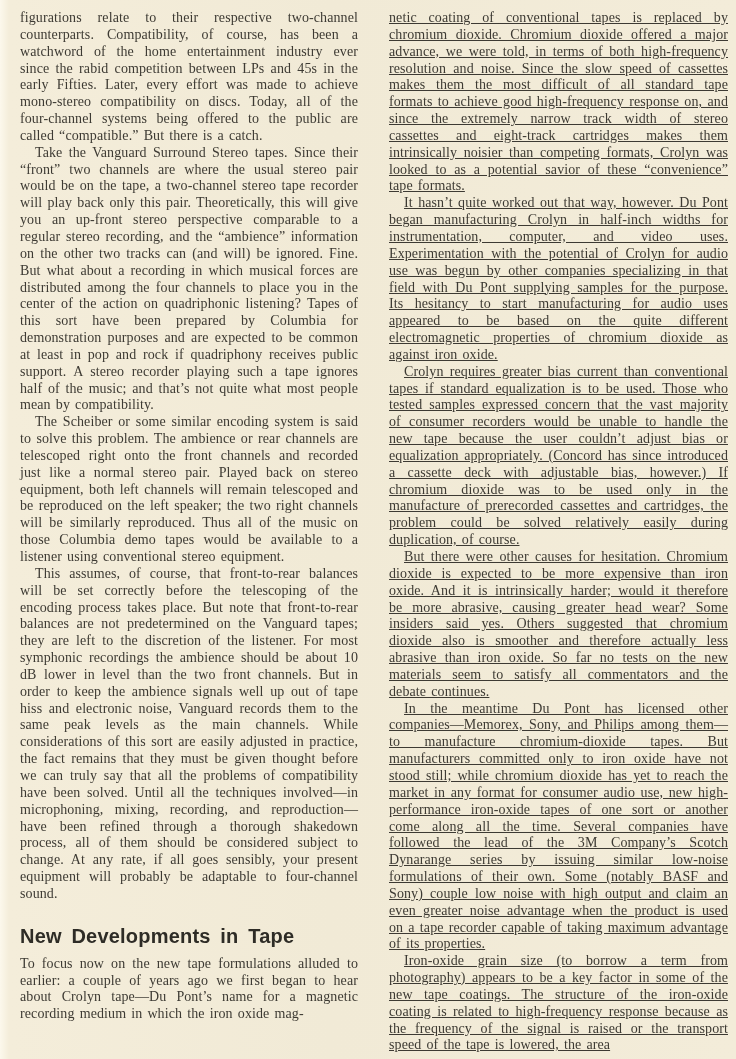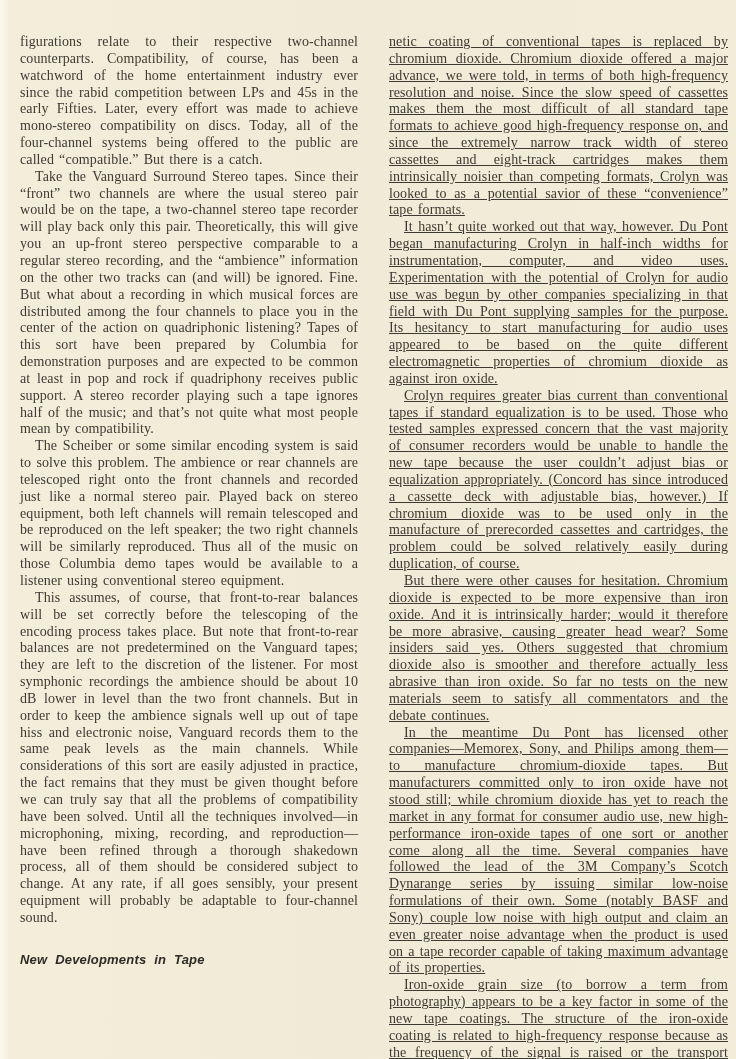--- a/index.html
+++ b/index.html
@@ -10,21 +10,20 @@
     width: 736px;
     height: 1059px;
     position: relative;
     overflow: hidden;
     background: linear-gradient(90deg, #fcf8ec 0px, #f4edda 9px, #f1ead6 45%, #f3ecd9 100%);
     font-family: "Liberation Serif", serif;
   }
   .page {
     position: absolute;
     inset: 0;
-    margin-top: 24px;
   }
   .column {
     position: absolute;
     top: 10px;
     text-align: justify;
     font-size: 14px;
     line-height: 16.85px;
     color: #3d3a33;
     word-spacing: 1.5px;
     letter-spacing: 0.1px;
@@ -41,41 +40,41 @@
   .column p {
     margin: 0;
     padding: 0;
   }
   .column p.indent {
     text-indent: 15px;
   }
   .section-heading {
     font-family: "Liberation Sans", sans-serif;
     font-weight: bold;
-    font-size: 13px;
+    font-size: 20px;
     line-height: 20px;
     color: #2e2c26;
     margin: 23px 0 10px 0;
     text-align: left;
     word-spacing: 4px;
     letter-spacing: 0.2px;
-    font-style: italic;
   }
 </style>
 </head>
 <body>
 
 <div class="page">
 
   <div class="column column-left">
     <p>figurations relate to their respective two-channel counterparts. Compatibility, of course, has been a watchword of the home entertainment industry ever since the rabid competition between LPs and 45s in the early Fifties. Later, every effort was made to achieve mono-stereo compatibility on discs. Today, all of the four-channel systems being offered to the public are called “compatible.” But there is a catch.</p>
     <p class="indent">Take the Vanguard Surround Stereo tapes. Since their “front” two channels are where the usual stereo pair would be on the tape, a two-channel stereo tape recorder will play back only this pair. Theoretically, this will give you an up-front stereo perspective comparable to a regular stereo recording, and the “ambience” information on the other two tracks can (and will) be ignored. Fine. But what about a recording in which musical forces are distributed among the four channels to place you in the center of the action on quadriphonic listening? Tapes of this sort have been prepared by Columbia for demonstration purposes and are expected to be common at least in pop and rock if quadriphony receives public support. A stereo recorder playing such a tape ignores half of the music; and that’s not quite what most people mean by compatibility.</p>
     <p class="indent">The Scheiber or some similar encoding system is said to solve this problem. The ambience or rear channels are telescoped right onto the front channels and recorded just like a normal stereo pair. Played back on stereo equipment, both left channels will remain telescoped and be reproduced on the left speaker; the two right channels will be similarly reproduced. Thus all of the music on those Columbia demo tapes would be available to a listener using conventional stereo equipment.</p>
     <p class="indent">This assumes, of course, that front-to-rear balances will be set correctly before the telescoping of the encoding process takes place. But note that front-to-rear balances are not predetermined on the Vanguard tapes; they are left to the discretion of the listener. For most symphonic recordings the ambience should be about 10 dB lower in level than the two front channels. But in order to keep the ambience signals well up out of tape hiss and electronic noise, Vanguard records them to the same peak levels as the main channels. While considerations of this sort are easily adjusted in practice, the fact remains that they must be given thought before we can truly say that all the problems of compatibility have been solved. Until all the techniques involved—in microphoning, mixing, recording, and reproduction—have been refined through a thorough shakedown process, all of them should be considered subject to change. At any rate, if all goes sensibly, your present equipment will probably be adaptable to four-channel sound.</p>
     <h2 class="section-heading">New Developments in Tape</h2>
+    <p>To focus now on the new tape formulations alluded to earlier: a couple of years ago we first began to hear about Crolyn tape—Du Pont’s name for a magnetic recording medium in which the iron oxide mag-</p>
   </div>
 
   <div class="column column-right">
     <p>netic coating of conventional tapes is replaced by chromium dioxide. Chromium dioxide offered a major advance, we were told, in terms of both high-frequency resolution and noise. Since the slow speed of cassettes makes them the most difficult of all standard tape formats to achieve good high-frequency response on, and since the extremely narrow track width of stereo cassettes and eight-track cartridges makes them intrinsically noisier than competing formats, Crolyn was looked to as a potential savior of these “convenience” tape formats.</p>
     <p class="indent">It hasn’t quite worked out that way, however. Du Pont began manufacturing Crolyn in half-inch widths for instrumentation, computer, and video uses. Experimentation with the potential of Crolyn for audio use was begun by other companies specializing in that field with Du Pont supplying samples for the purpose. Its hesitancy to start manufacturing for audio uses appeared to be based on the quite different electromagnetic properties of chromium dioxide as against iron oxide.</p>
     <p class="indent">Crolyn requires greater bias current than conventional tapes if standard equalization is to be used. Those who tested samples expressed concern that the vast majority of consumer recorders would be unable to handle the new tape because the user couldn’t adjust bias or equalization appropriately. (Concord has since introduced a cassette deck with adjustable bias, however.) If chromium dioxide was to be used only in the manufacture of prerecorded cassettes and cartridges, the problem could be solved relatively easily during duplication, of course.</p>
     <p class="indent">But there were other causes for hesitation. Chromium dioxide is expected to be more expensive than iron oxide. And it is intrinsically harder; would it therefore be more abrasive, causing greater head wear? Some insiders said yes. Others suggested that chromium dioxide also is smoother and therefore actually less abrasive than iron oxide. So far no tests on the new materials seem to satisfy all commentators and the debate continues.</p>
     <p class="indent">In the meantime Du Pont has licensed other companies—Memorex, Sony, and Philips among them—to manufacture chromium-dioxide tapes. But manufacturers committed only to iron oxide have not stood still; while chromium dioxide has yet to reach the market in any format for consumer audio use, new high-performance iron-oxide tapes of one sort or another come along all the time. Several companies have followed the lead of the 3M Company’s Scotch Dynarange series by issuing similar low-noise formulations of their own. Some (notably BASF and Sony) couple low noise with high output and claim an even greater noise advantage when the product is used on a tape recorder capable of taking maximum advantage of its properties.</p>
     <p class="indent">Iron-oxide grain size (to borrow a term from photography) appears to be a key factor in some of the new tape coatings. The structure of the iron-oxide coating is related to high-frequency response because as the frequency of the signal is raised or the transport speed of the tape is lowered, the area</p>
   </div>

